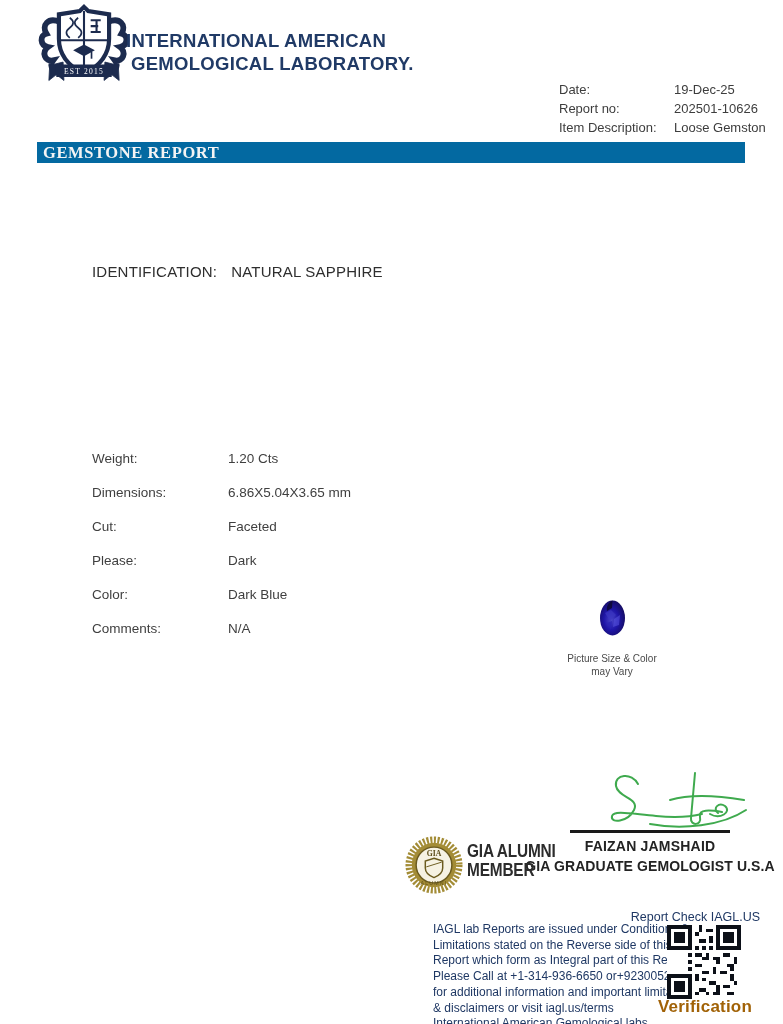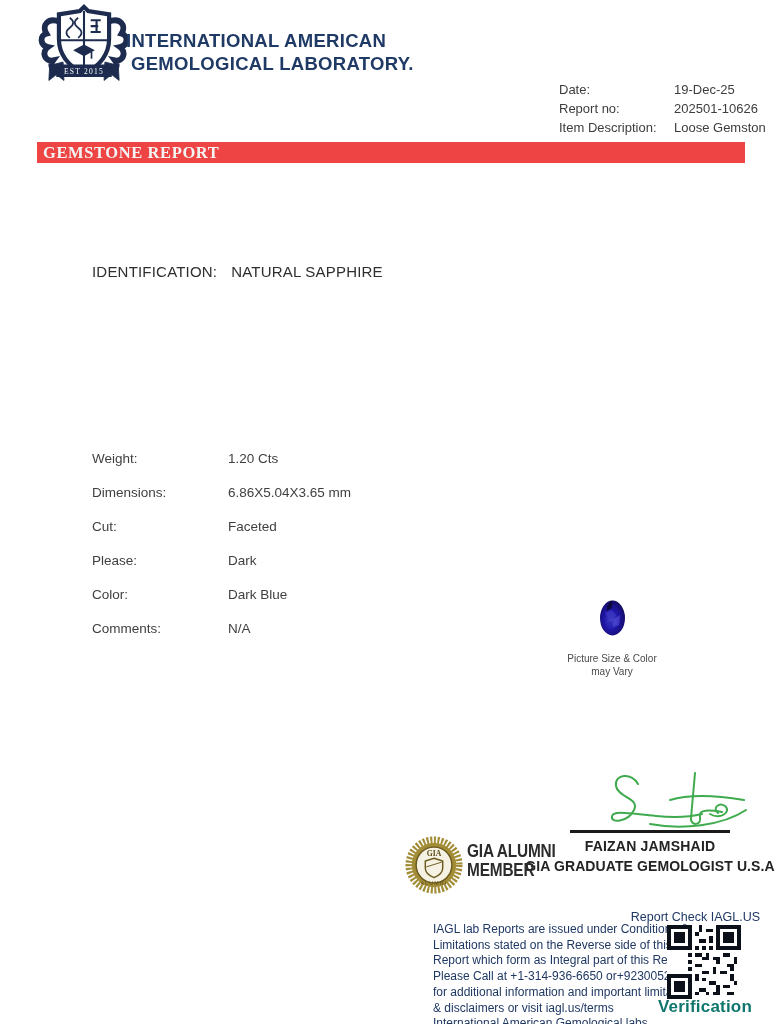--- a/index.html
+++ b/index.html
@@ -13,21 +13,21 @@
     font-family:Liberation Sans, sans-serif;font-weight:bold;font-size:18.5px;
     letter-spacing:.3px;line-height:23px;}
   .org-title .l2{margin-left:5px;}
   
   .meta{position:absolute;left:559px;top:81px;font-size:13px;color:#3d3d3d;}
   .meta-row{display:flex;line-height:18.8px;}
   .meta-label{width:115px;}
   .meta-value{width:93px;word-break:break-all;}
   
   .banner{position:absolute;left:37px;top:142px;width:708px;height:21px;
-    background:#ef4444;color:#f4f4f4;font-family:"Liberation Serif",serif;
+    background:#0369a1;color:#f4f4f4;font-family:"Liberation Serif",serif;
     font-weight:bold;font-size:16.5px;letter-spacing:.6px;
     display:flex;align-items:center;padding-left:6px;box-sizing:border-box;}
   
   .ident{position:absolute;left:92px;top:263px;font-size:15px;color:#2e2e2e;
     letter-spacing:.2px;}
   .ident .val{margin-left:14px;}
   
   .fields{position:absolute;left:92px;top:441px;font-size:13.5px;color:#3f3f3f;}
   .field-row{display:flex;height:34px;align-items:center;}
   .field-label{width:136px;}
@@ -46,21 +46,21 @@
   .alumni-text{position:absolute;left:467px;top:842px;font-size:17.5px;font-weight:bold;
     color:#2c2c2c;line-height:19px;transform:scaleX(.88);transform-origin:left top;
     letter-spacing:-.2px;}
   
   .report-check{position:absolute;left:620px;top:903px;width:140px;text-align:right;
     font-size:12.5px;color:#1f3864;margin-top:7px;}
   .legal{position:absolute;left:433px;top:922px;font-size:12px;color:#1f3864;
     line-height:15.7px;}
   .qr{position:absolute;left:664px;top:925px;}
   .verification{position:absolute;left:650px;top:997px;width:110px;text-align:center;
-    font-size:17px;font-weight:bold;color:#0f766e;letter-spacing:.2px;}
+    font-size:17px;font-weight:bold;color:#a16207;letter-spacing:.2px;}
 </style>
 </head>
 <body>
 
 <div class="page">
 
   <svg class="crest" viewBox="0 0 110 104" xmlns="http://www.w3.org/2000/svg">
     <g fill="#1c2b4e" stroke="#1c2b4e">
 
       <path d="M26,22 C12,16 4,26 10,36 C2,38 2,50 12,52 C4,58 8,70 18,68 C12,76 20,84 28,78" fill="none" stroke-width="7" stroke-linecap="round"></path>

